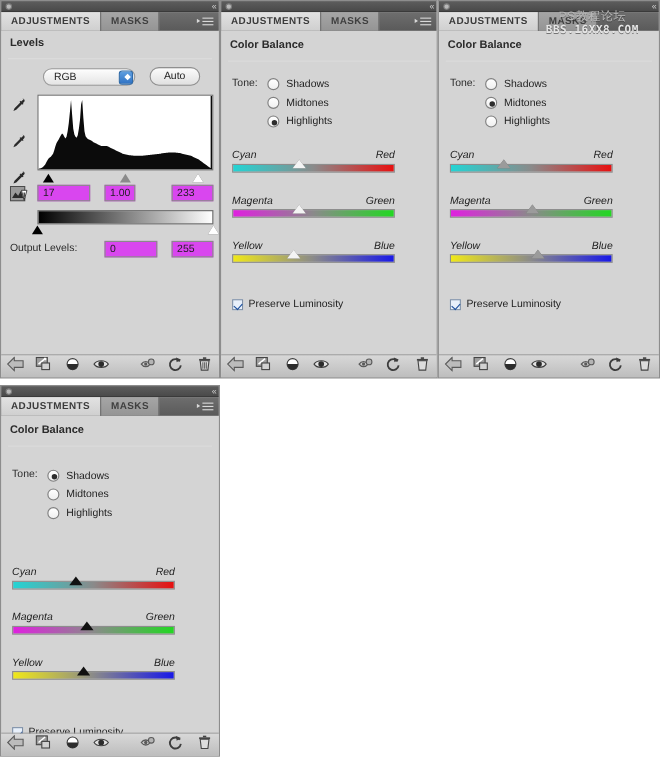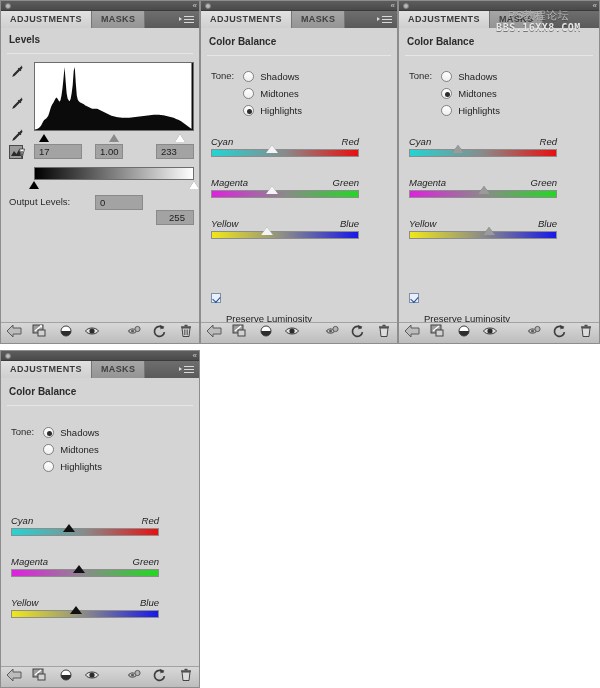--- a/index.html
+++ b/index.html
@@ -157,21 +157,21 @@
   .mark{ position:absolute; top:1px; width:0;height:0; }
   .mark.black{ border-left:5px solid transparent;border-right:5px solid transparent;border-bottom:8px solid #000; }
   .mark.gray{ border-left:5px solid transparent;border-right:5px solid transparent;border-bottom:8px solid #8a8a8a; }
   .mark.white{ border-left:5px solid transparent;border-right:5px solid transparent;border-bottom:8px solid #fff; filter:drop-shadow(0 0 .6px #555); }
 
   .inputs-row{ position:absolute; left:0; top:90px; width:200px; height:20px; }
   .warn-icon{ position:absolute; left:8px; top:1px; }
   .num{
     position:absolute; top:0;
     height:15px; line-height:14px;
-    background:#a3a3a3; border:1px solid #8a8a8a;
+    background:#d946ef; border:1px solid #8a8a8a;
     font-size:9.5px; color:#1d1d1d;
     padding-left:4px;
   }
 
   .gradbar{
     position:absolute; left:33px; top:113px;
     width:160px; height:13px;
     background:linear-gradient(to right,#000,#fff);
     border:1px solid #6d6d6d;
   }
@@ -232,21 +232,21 @@
     margin-right:5px; position:relative; flex:0 0 auto;
   }
   .cbx::after{
     content:"";
     position:absolute; left:2px; top:1px;
     width:3.5px;height:6px;
     border:solid #1c4f9c;
     border-width:0 1.6px 1.6px 0;
     transform:rotate(42deg);
   }
-  .preserve-label{ font-size:9.5px; color:#222;margin-top:42px; }
+  .preserve-label{ font-size:9.5px; color:#222; }
 
   
   .footer{
     position:absolute; left:0; bottom:0;
     width:100%; height:21px;
     background:linear-gradient(#d8d8d8,#bdbdbd);
     border-top:1px solid #a2a2a2;
     display:flex; align-items:center;
   }
   .fbtn{ width:26px; text-align:center; cursor:pointer; }
@@ -299,20 +299,27 @@
         </div>
     </div>
 
     <div class="body">
       <div class="levels-row">
         <div class="levels-label">Levels</div>
       </div>
 
       <div class="divider"></div>
 
+      <div class="chan-row">
+        <div class="combo" style="width:84px;">
+          <span>RGB</span>
+          <span class="spin"></span>
+        </div>
+        <div class="btn-auto">Auto</div>
+      </div>
 
       <div class="hist-wrap" style="height:170px;">
 
         <div class="droppers">
           <span class="dropper">
             <svg width="16" height="16" viewBox="0 0 16 16">
               <path d="M11.5 1.6c1 0 1.9.9 1.9 1.9 0 .5-.2 1-.6 1.3l-1 1 .6.6-.8.8-.6-.6-5.2 5.2-2.6 1.1 1-2.6 5.2-5.2-.6-.6.8-.8.6.6 1-1c.3-.4.8-.7 1.3-.7z" fill="#2a2a2a"></path>
             </svg>
           </span>
           <span class="dropper">
@@ -357,21 +364,21 @@
 
         <div class="gradbar"></div>
         <div class="gslider">
           <span class="mark black" id="ok-black" style="left: -5px;"></span>
           <span class="mark white" id="ok-white" style="left: 155px;"></span>
         </div>
 
         <div class="outrow">
           <span class="outlabel">Output Levels:</span>
           <span class="num" style="left:94px;top:1px;width:48px;">0</span>
-          <span class="num" style="left:155px;top:16px;width:38px;text-align:center;">255</span>
+          <span class="num" style="left:155px;top:1px;width:38px;">255</span>
         </div>
       </div>
     </div>
 
     <div class="footer">
       <div class="fbtn">
         <svg width="16" height="14" viewBox="0 0 16 14">
             <path d="M7 1 L1 7 L7 13 L7 10 L15 10 L15 4 L7 4 Z" fill="#bcbcbc" stroke="#5a5a5a"></path>
           </svg>
       </div>

